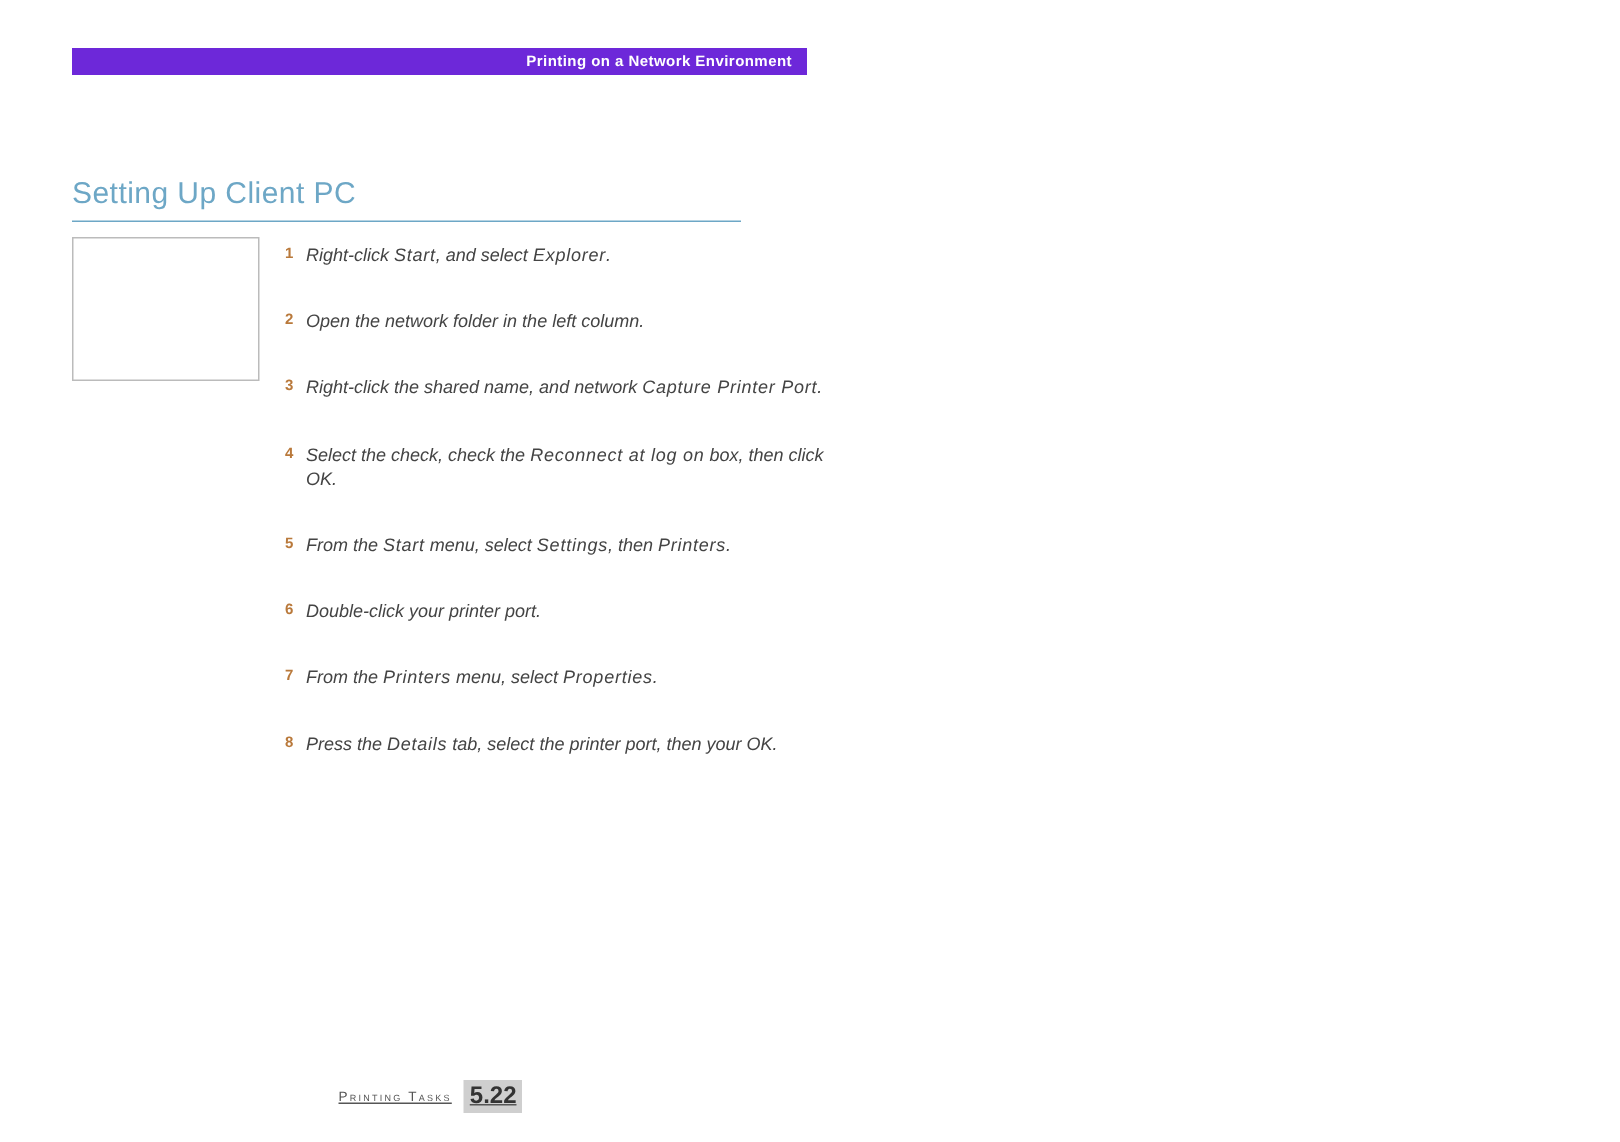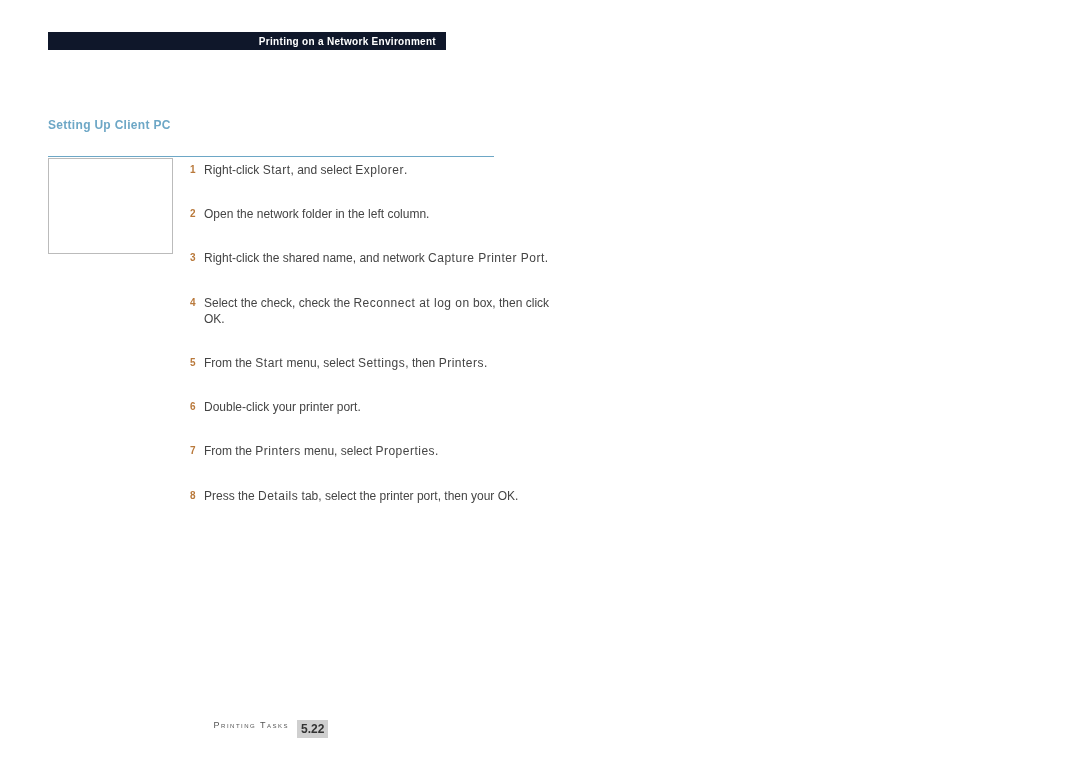--- a/index.html
+++ b/index.html
@@ -9,45 +9,45 @@
     font-family: Arial, Helvetica, sans-serif;
     width: 1080px;
     height: 761px;
     position: relative;
     color: #333;
   }
   .header-bar {
     position: absolute;
     left: 48px;
     top: 32px;
-    width: 398px;
+    width: 490px;
     height: 18px;
-    background: #0f172a;
+    background: #6d28d9;
     display: flex;
     align-items: center;
     justify-content: flex-end;
     padding-right: 10px;
     box-sizing: border-box;
   }
   .header-bar span {
     color: #ffffff;
     font-size: 10px;
     font-weight: bold;
     letter-spacing: 0.3px;
   }
   .section-title {
     position: absolute;
     left: 48px;
     top: 118px;
     width: 446px;
     color: #6da7c6;
-    font-size: 12px;
-    font-weight: bold;
+    font-size: 20px;
+    font-weight: normal;
     letter-spacing: 0.3px;
-    padding-bottom: 24px;
+    padding-bottom: 6px;
     border-bottom: 1.5px solid #6da7c6;
   }
   .img-box {
     position: absolute;
     left: 48px;
     top: 158px;
     width: 125px;
     height: 96px;
     border: 1px solid #bbb;
     box-sizing: border-box;
@@ -69,42 +69,45 @@
   .step-num {
     width: 14px;
     flex: 0 0 14px;
     color: #b9793b;
     font-weight: bold;
     font-size: 10px;
     line-height: 1.6;
   }
   .step-text {
     flex: 1;
+    font-style: italic;
   }
   .cmd { letter-spacing: 0.5px; }
   .footer {
     position: absolute;
-    left: 48px;
+    left: 64px;
     top: 720px;
     width: 446px;
     display: flex;
     justify-content: center;
+    align-items: center;
     gap: 8px;
     font-size: 9px;
     color: #555;
+    text-decoration: underline;
   }
   .footer-label {
     letter-spacing: 1.5px;
     font-variant: small-caps;
   }
   .footer-page {
     background: #cfcfcf;
     color: #333;
     font-weight: bold;
-    font-size: 12px;
+    font-size: 16px;
     padding: 2px 4px;
   }
 </style>
 </head>
 <body>
 
 <div class="header-bar">
   <span>Printing on a Network Environment</span>
 </div>
 

